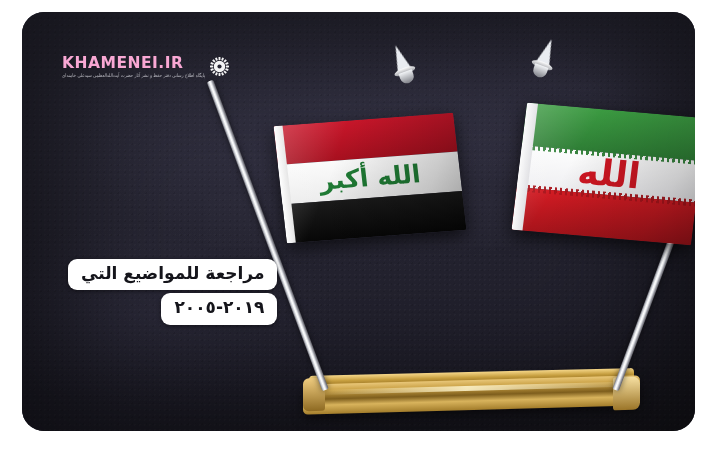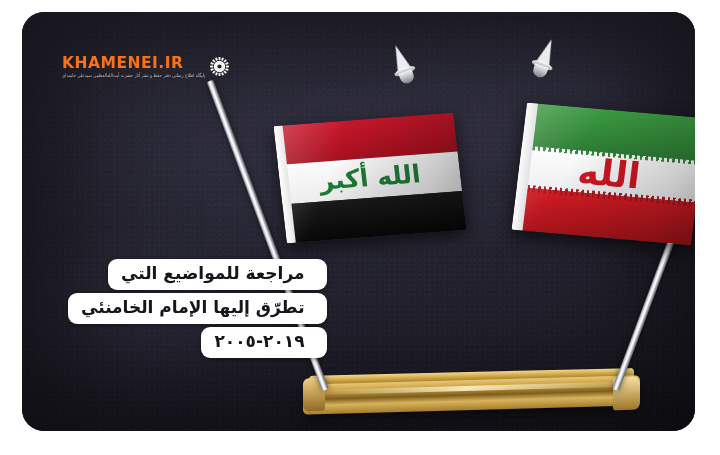--- a/index.html
+++ b/index.html
@@ -51,21 +51,21 @@
   
   .logo{
     position:absolute;left:40px;top:44px;
     display:flex;align-items:center;gap:5px;z-index:40;
   }
   .logo .cog{width:19px;height:19px;display:block;opacity:.95;}
   .logo-text-wrap{display:flex;flex-direction:column;line-height:1;}
   .logo-word{
     font-family:"DejaVu Sans","Liberation Sans",sans-serif;
     font-weight:700;font-size:15.5px;letter-spacing:.5px;
-    color:#f97316;direction:ltr;
+    color:#f9a8d4;direction:ltr;
   }
   .logo-sub{
     direction:rtl;
     font-size:4.2px;letter-spacing:.1px;color:#cfcfd6;
     margin-top:2px;white-space:nowrap;transform:scaleY(1.15);
     transform-origin:right top;opacity:.85;
   }
 
   
   .base{
@@ -209,21 +209,21 @@
     gap:3px;direction:rtl;
   }
   .cap-line{
     display:inline-block;
     background:#ffffff;
     color:#15151b;
     font-family:"DejaVu Sans","Liberation Sans",sans-serif;
     font-weight:700;
     font-size:17px;
     line-height:1.28;
-    padding:4px 22px 5px 13px;
+    padding:4px 13px 5px 13px;
     border-radius:9px;
     white-space:nowrap;
     box-shadow:0 1px 4px rgba(0,0,0,.45);
   }
   .cap-line.date{font-size:17px;letter-spacing:.5px;padding-bottom:6px;}
 </style>
 </head>
 <body>
 
 <div class="frame">
@@ -302,19 +302,18 @@
       <span class="band red"></span>
       <span class="kufic top"></span>
       <span class="kufic bot"></span>
       <span class="emblem">الله</span>
       <span class="hoist"></span>
       <span class="sheen"></span>
     </div>
 
     <div class="caption">
       <span class="cap-line">مراجعة للمواضيع التي</span>
-      <span class="cap-line">تطرّق إليها الإمام الخامنئي</span>
       <span class="cap-line date">٢٠١٩-٢٠٠٥</span>
     </div>
 
     <div class="vignette"></div>
   </div>
 </div>
 
 </body></html>

